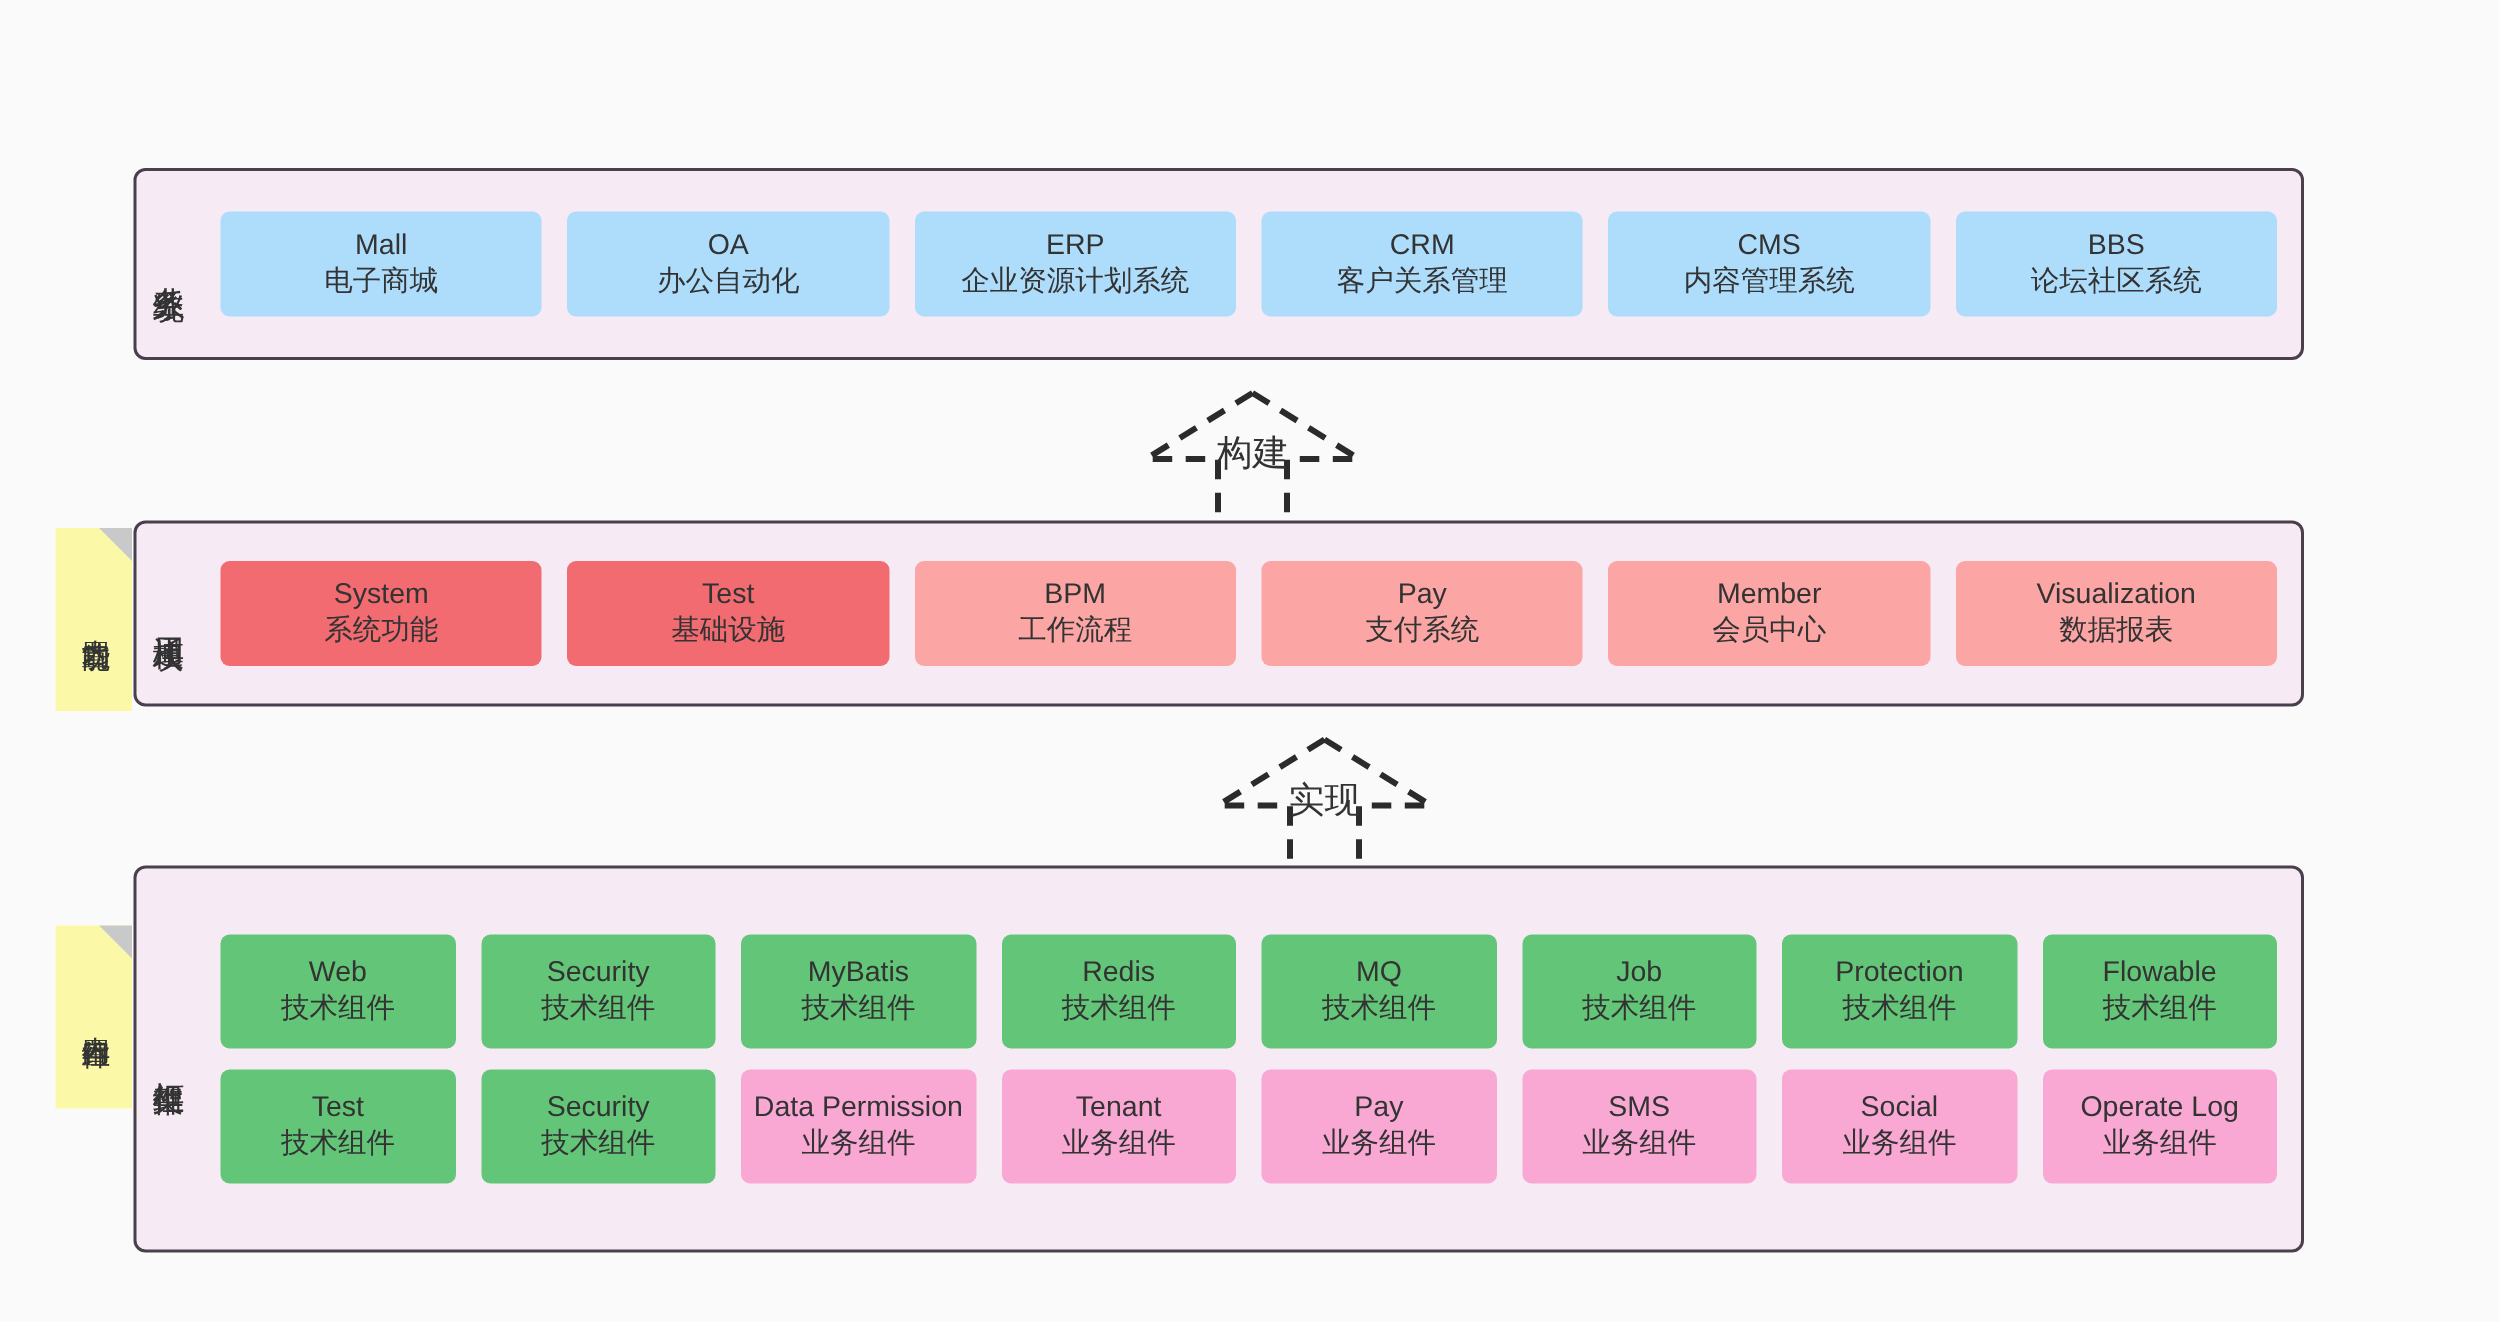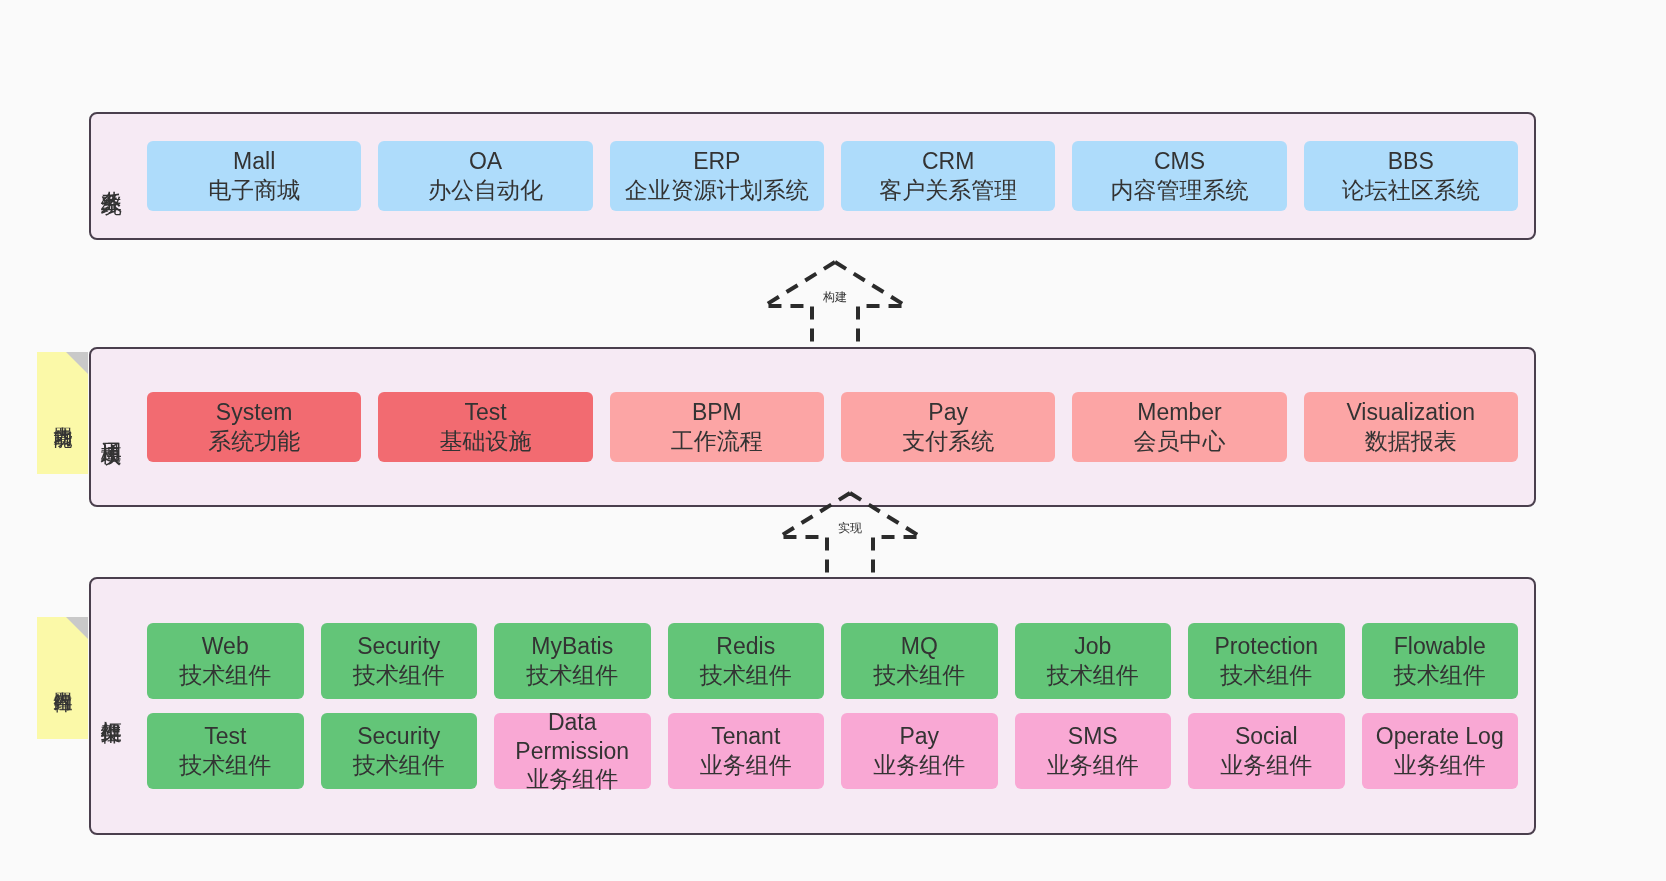--- a/index.html
+++ b/index.html
@@ -64,38 +64,38 @@
 
   .cell {
     flex: 1 1 0;
     box-sizing: border-box;
     border-radius: 6px;
     display: flex;
     flex-direction: column;
     align-items: center;
     justify-content: center;
     text-align: center;
-    font-size: 23px;
+    font-size: 19px;
     line-height: 1.25;
     color: #333333;
     padding: 4px 6px;
   }
   .cell .l1 { display: block; }
   .cell .l2 { display: block; }
 
   
   .c-blue       { background: #aedcfb; }
   .c-red        { background: #f26b71; }
   .c-pink       { background: #fca5a5; }
   .c-green      { background: #63c578; }
   .c-lightgreen { background: #f9a8d4; }
 
   
   #layer-business  { left: 89px;  top: 112px; width: 1447px; height: 128px; }
-  #layer-modules   { left: 89px;  top: 347px; width: 1447px; height: 160px; }
+  #layer-modules   { left: 89px;  top: 347px; width: 1447px; height: 124px; }
   #layer-framework { left: 89px;  top: 577px; width: 1447px; height: 258px; }
 
   #layer-business  .cell { height: 70px; }
   #layer-modules   .cell { height: 70px; }
   #layer-framework .cell { height: 76px; }
 
   
   .sticky {
     position: absolute;
     width: 51px;
@@ -129,29 +129,29 @@
     position: absolute;
     width: 150px;
     height: 95px;
   }
   .uml-arrow svg { display: block; overflow: visible; }
   .uml-arrow .arrow-label {
     position: absolute;
     left: 50%;
     transform: translateX(-50%);
     top: 33px;
-    font-size: 12px;
+    font-size: 24px;
     line-height: 1;
     color: #333333;
     background: transparent;
     padding: 0 2px;
     white-space: nowrap;
   }
   #arrow-build   { left: 760px; top: 258px; }
-  #arrow-realize { left: 775px; top: 489px; }
+  #arrow-realize { left: 808px; top: 489px; }
 </style>
 </head>
 <body>
 
 <div class="canvas">
 
   <div class="sticky" id="sticky-builtin-function">
     <span class="fold"></span>
     <span>内置功能</span>
   </div>

